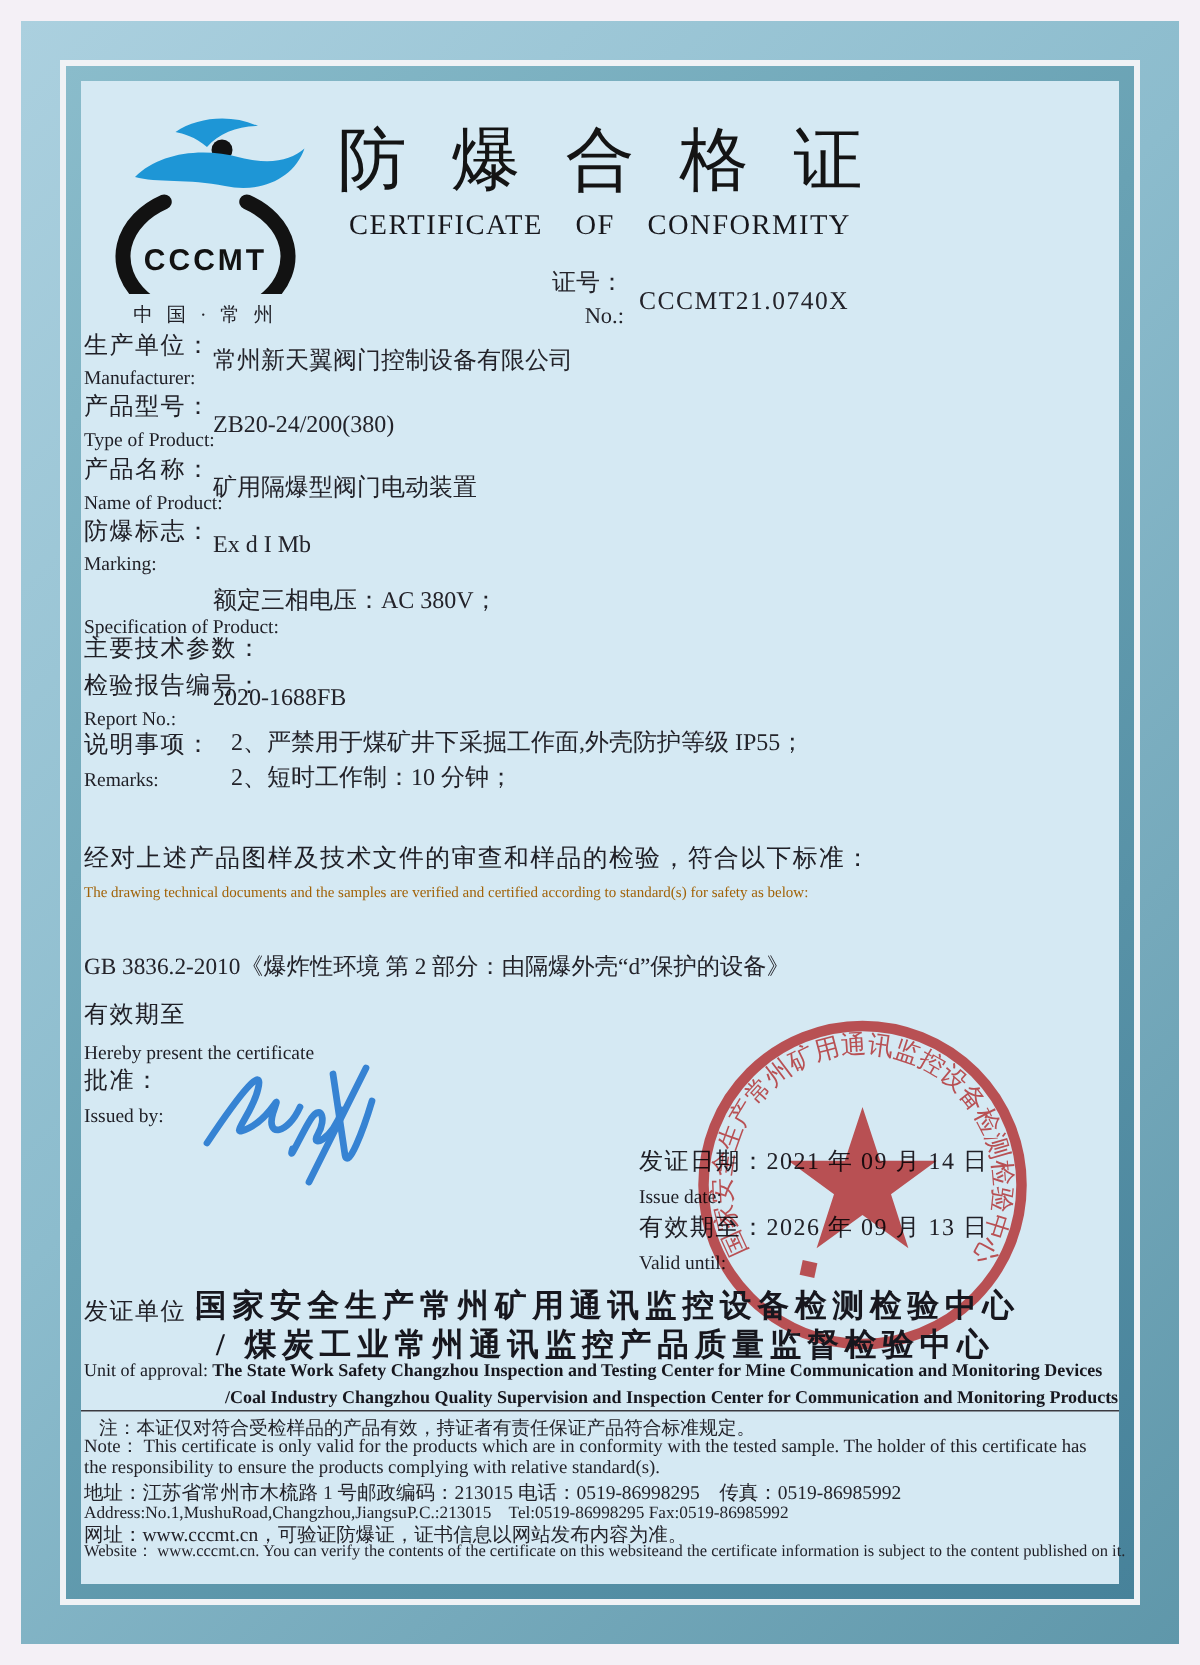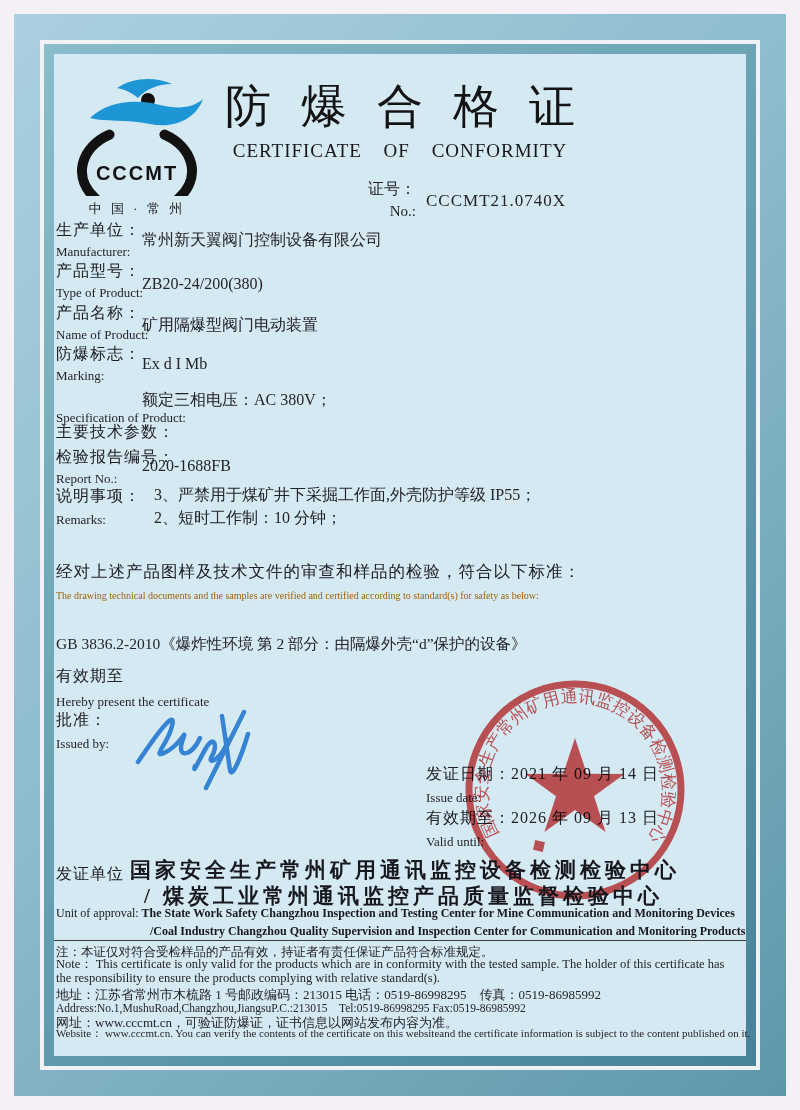--- a/index.html
+++ b/index.html
@@ -87,21 +87,21 @@
       <div class="abs zh-label" style="left:2px;top:332px;margin-top:36px;">主要技术参数：</div>
       <div class="abs en-label" style="left:2px;top:356px;">Specification of Product:</div>
       <div class="abs val" style="left:88px;top:336px;">额定三相电压：AC 380V；</div>
 
       <div class="abs zh-label" style="left:2px;top:393px;">检验报告编号：</div>
       <div class="abs en-label" style="left:2px;top:417px;">Report No.:</div>
       <div class="abs val" style="left:88px;top:403px;">2020-1688FB</div>
 
       <div class="abs zh-label" style="left:2px;top:432px;">说明事项：</div>
       <div class="abs en-label" style="left:2px;top:458px;">Remarks:</div>
-      <div class="abs val" style="left:100px;top:431px;">3、严禁用于煤矿井下采掘工作面,外壳防护等级 IP55；</div>
+      <div class="abs val" style="left:100px;top:431px;">2、严禁用于煤矿井下采掘工作面,外壳防护等级 IP55；</div>
       <div class="abs val" style="left:100px;top:454px;">2、短时工作制：10 分钟；</div>
 
       <div class="abs zh-label" style="left:2px;top:507px;font-size:16.5px;">经对上述产品图样及技术文件的审查和样品的检验，符合以下标准：</div>
       <div class="abs std-en" style="left:2px;top:536px;">The drawing technical documents and the samples are verified and certified according to standard(s) for safety as below:</div>
       <div class="abs std" style="left:2px;top:580px;">GB 3836.2-2010《爆炸性环境 第 2 部分：由隔爆外壳“d”保护的设备》</div>
 
       <div class="abs zh-label" style="left:2px;top:612px;">有效期至</div>
       <div class="abs en-label" style="left:2px;top:640px;">Hereby present the certificate</div>
       <div class="abs zh-label" style="left:2px;top:656px;">批准：</div>
       <div class="abs en-label" style="left:2px;top:682px;">Issued by:</div>
@@ -131,21 +131,21 @@
       </svg>
 
       <div class="abs zh-label" style="left:2px;top:810px;">发证单位：</div>
       <div class="abs big-cn" style="left:76px;top:802px;">国家安全生产常州矿用通讯监控设备检测检验中心</div>
       <div class="abs appr-en" style="left:2px;top:852px;"><span style="font-weight:normal;font-size:12px;">Unit of approval:</span> <span>The State Work Safety Changzhou Inspection and Testing Center for Mine Communication and Monitoring Devices</span></div>
       <div class="abs big-cn" style="left:90px;top:828px;">/ 煤炭工业常州通讯监控产品质量监督检验中心</div>
       <div class="abs appr-en" style="left:96px;top:870px;">/Coal Industry Changzhou Quality Supervision and Inspection Center for Communication and Monitoring Products</div>
 
       <div class="abs divider" style="top:886px;"></div>
 
-      <div class="abs note" style="left:2px;top:890px;right:4px;">注：本证仅对符合受检样品的产品有效，持证者有责任保证产品符合标准规定。</div>
+      <div class="abs note" style="left:12px;top:890px;right:4px;">注：本证仅对符合受检样品的产品有效，持证者有责任保证产品符合标准规定。</div>
       <div class="abs note" style="left:2px;top:904px;right:4px;line-height:13.5px;font-size:12.5px;">Note： This certificate is only valid for the products which are in conformity with the tested sample. The holder of this certificate has the responsibility to ensure the products complying with relative standard(s).</div>
       <div class="abs note" style="left:2px;top:932px;right:4px;font-size:13px;">地址：江苏省常州市木梳路 1 号邮政编码：213015 电话：0519-86998295　传真：0519-86985992</div>
       <div class="abs note" style="left:2px;top:947px;right:4px;font-size:11.5px;">Address:No.1,MushuRoad,Changzhou,JiangsuP.C.:213015　Tel:0519-86998295 Fax:0519-86985992</div>
       <div class="abs note" style="left:2px;top:960px;right:4px;font-size:13px;">网址：www.cccmt.cn，可验证防爆证，证书信息以网站发布内容为准。</div>
       <div class="abs note" style="left:2px;top:960px;right:4px;font-size:11px;white-space:nowrap;margin-top:12px;">Website： www.cccmt.cn. You can verify the contents of the certificate on this websiteand the certificate information is subject to the content published on it.</div>
 
     </div>
    </div>
   </div>
  </div>

